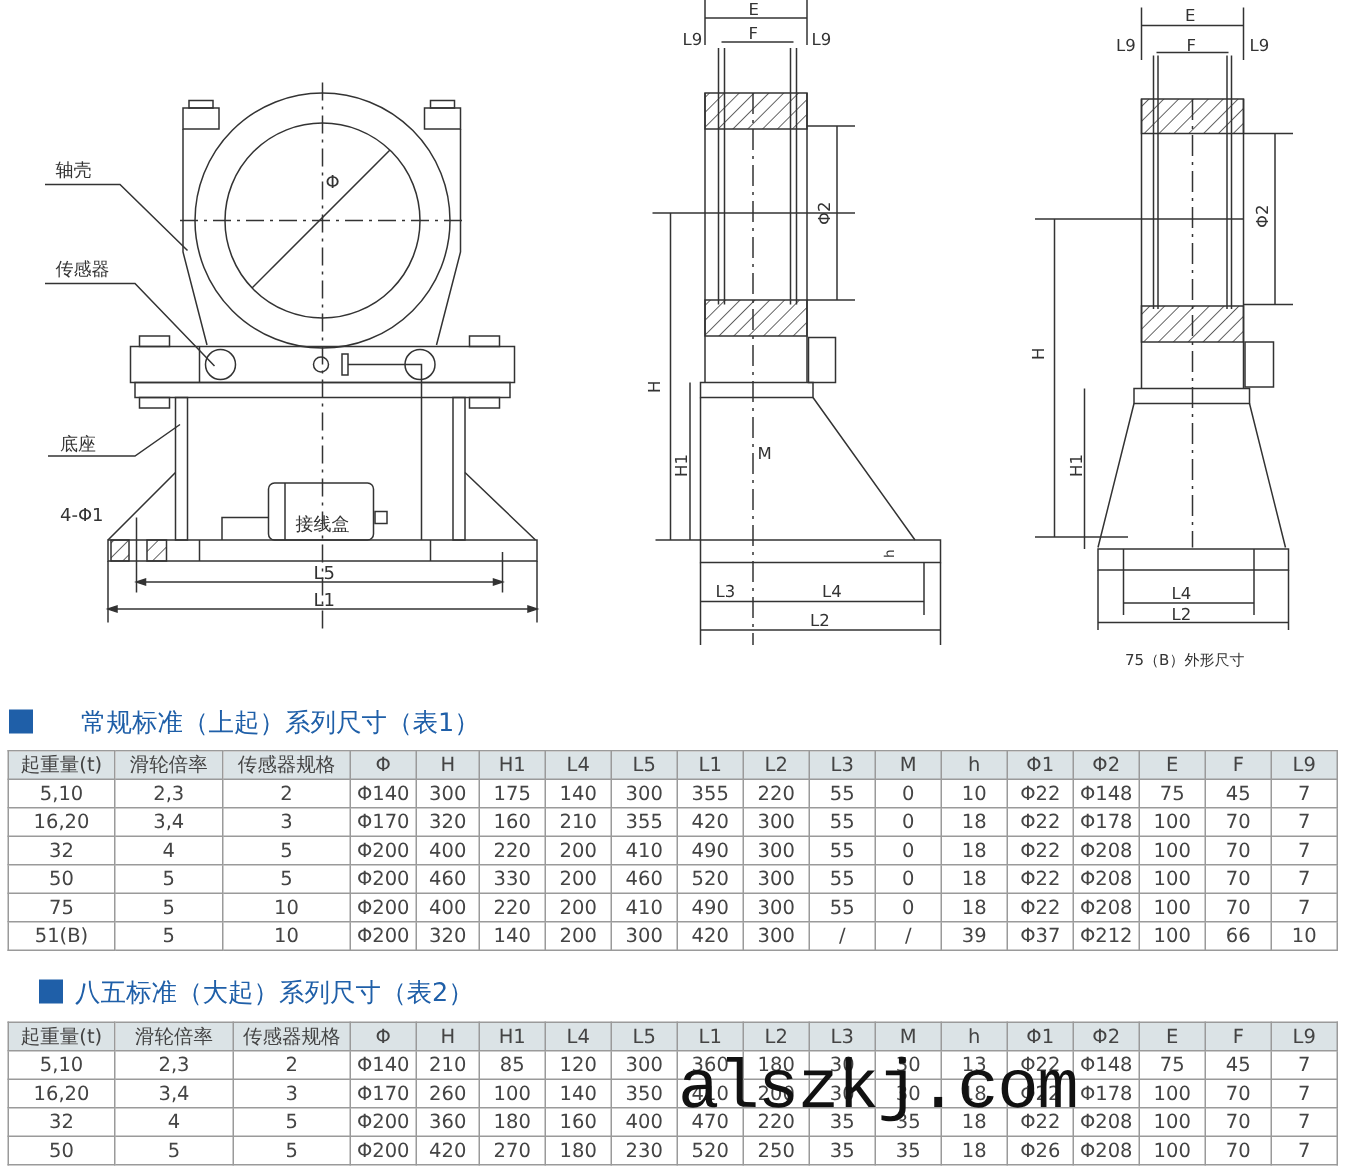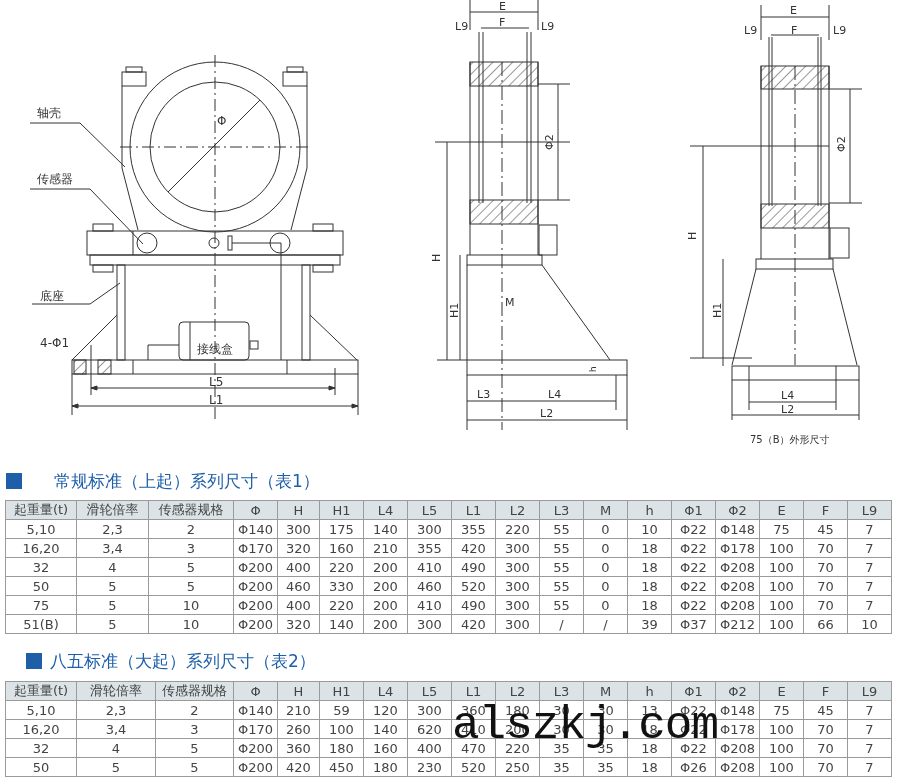--- a/index.html
+++ b/index.html
@@ -404,21 +404,21 @@
         <th>L9</th>
       </tr>
     </thead>
   <tbody>
       <tr>
         <td>5,10</td>
         <td>2,3</td>
         <td>2</td>
         <td>Φ140</td>
         <td>210</td>
-        <td>59</td>
+        <td>85</td>
         <td>120</td>
         <td>300</td>
         <td>360</td>
         <td>180</td>
         <td>30</td>
         <td>30</td>
         <td>13</td>
         <td>Φ22</td>
         <td>Φ148</td>
         <td>75</td>
@@ -426,21 +426,21 @@
         <td>7</td>
       </tr>
       <tr>
         <td>16,20</td>
         <td>3,4</td>
         <td>3</td>
         <td>Φ170</td>
         <td>260</td>
         <td>100</td>
         <td>140</td>
-        <td>620</td>
+        <td>350</td>
         <td>410</td>
         <td>200</td>
         <td>30</td>
         <td>30</td>
         <td>18</td>
         <td>Φ22</td>
         <td>Φ178</td>
         <td>100</td>
         <td>70</td>
         <td>7</td>
@@ -464,21 +464,21 @@
         <td>100</td>
         <td>70</td>
         <td>7</td>
       </tr>
       <tr>
         <td>50</td>
         <td>5</td>
         <td>5</td>
         <td>Φ200</td>
         <td>420</td>
-        <td>450</td>
+        <td>270</td>
         <td>180</td>
         <td>230</td>
         <td>520</td>
         <td>250</td>
         <td>35</td>
         <td>35</td>
         <td>18</td>
         <td>Φ26</td>
         <td>Φ208</td>
         <td>100</td>

